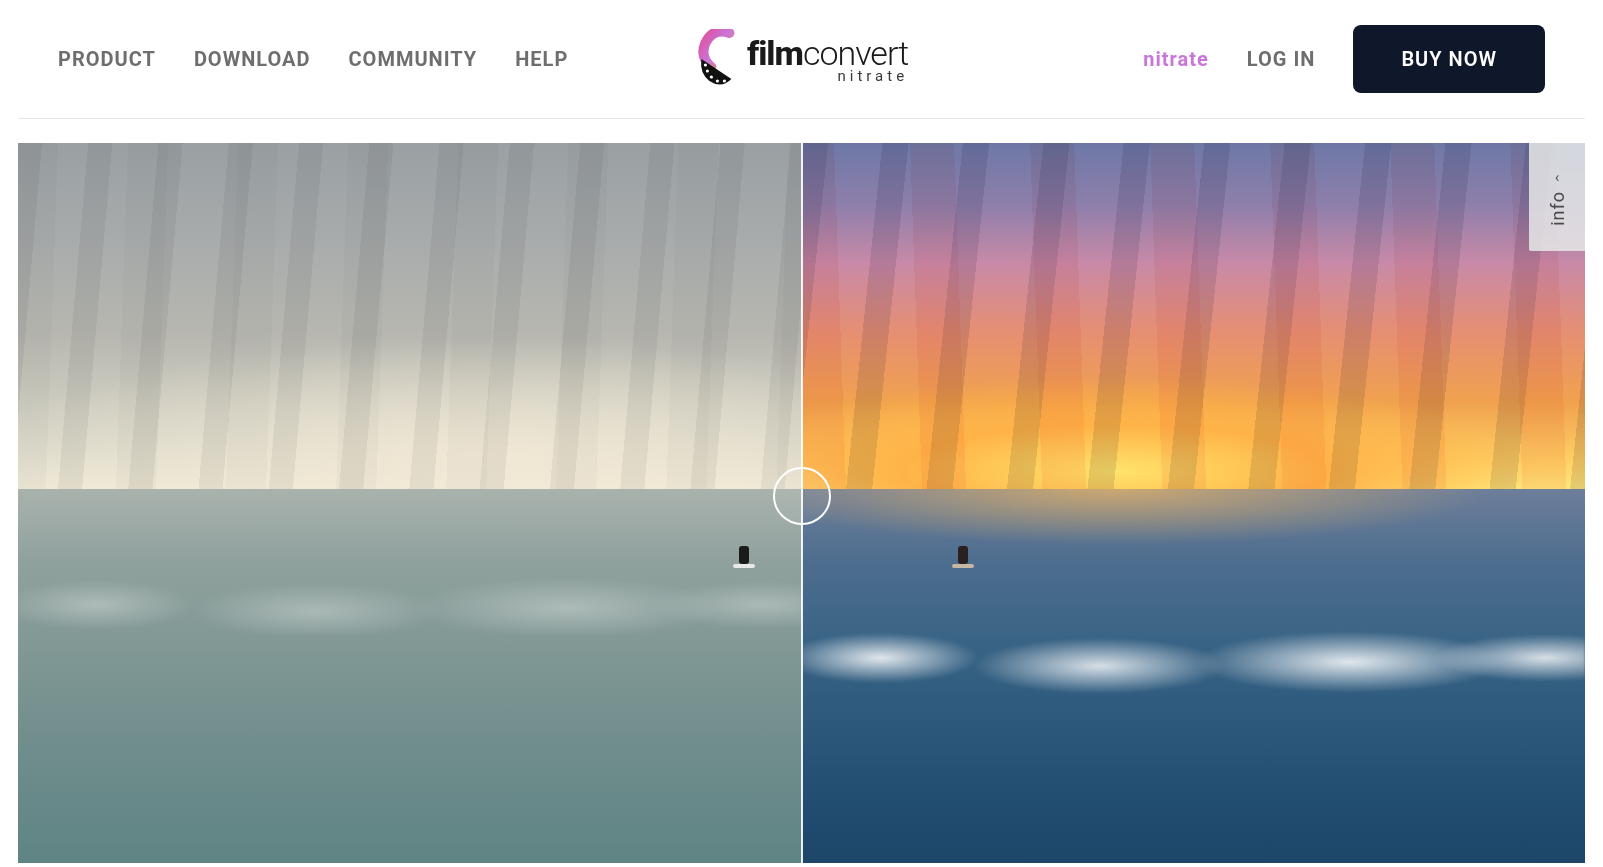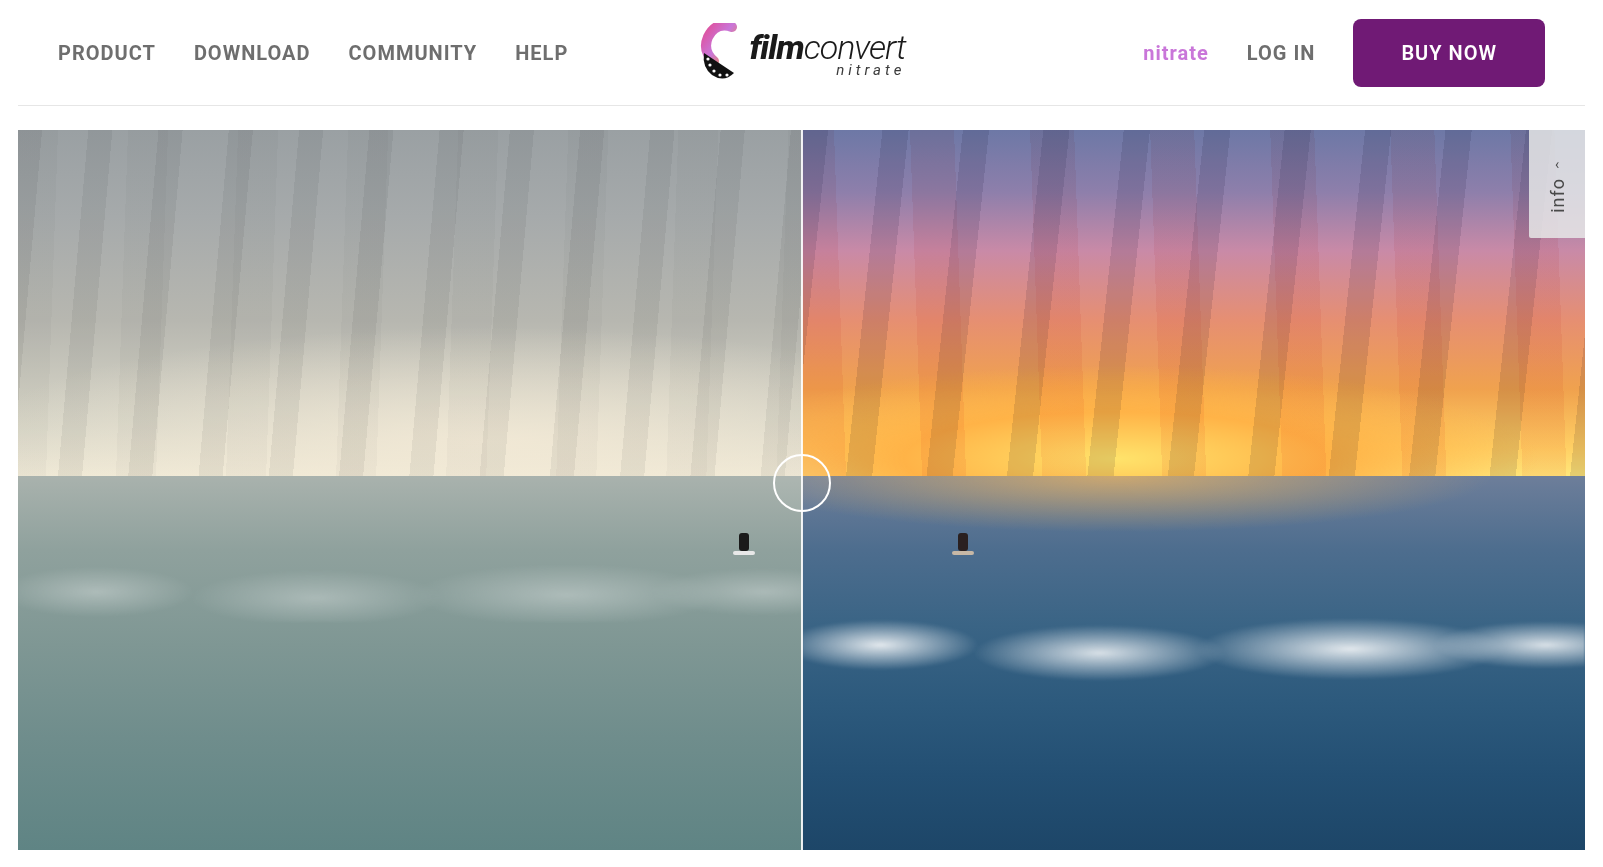--- a/index.html
+++ b/index.html
@@ -9,21 +9,21 @@
     width: 1603px;
     height: 867px;
     overflow: hidden;
     position: relative;
   }
 
   
   .header {
     display: flex;
     align-items: center;
-    height: 106px;
+    height: 119px;
     padding: 0 40px 0 40px;
     border-bottom: 1px solid #e6e6e6;
     margin-left: 18px;
     margin-right: 18px;
   }
   .nav-left {
     display: flex;
     gap: 38px;
     align-items: center;
     flex: 0 0 auto;
@@ -44,42 +44,41 @@
     user-select: none;
   }
   .nav-link.nitrate { color: #c976d9; }
   .logo-wrap {
     position: absolute;
     left: 50%;
     transform: translateX(-50%);
     display: flex;
     align-items: center;
     gap: 12px;
-    font-style: italic;
   }
   .logo-icon {
     width: 40px; height: 60px; position: relative;
   }
   .logo-text { display: flex; flex-direction: column; align-items: flex-end; }
   .logo-main {
     font-size: 34px;
     font-weight: 700;
     letter-spacing: -1px;
     color: #1a1a1a;
   }
   .logo-main .bold { font-weight: 800; }
   .logo-main .light { font-weight: 300; }
   .logo-sub {
     font-size: 15px;
     letter-spacing: 4px;
     color: #3a3a3a;
     margin-top: -6px;
   }
   .buy-btn {
-    background: #701a75;
+    background: #0f172a;
     color: #fff;
     font-size: 20px;
     font-weight: 600;
     letter-spacing: 1px;
     padding: 22px 48px;
     border-radius: 8px;
     cursor: pointer;
     user-select: none;
   }
 

